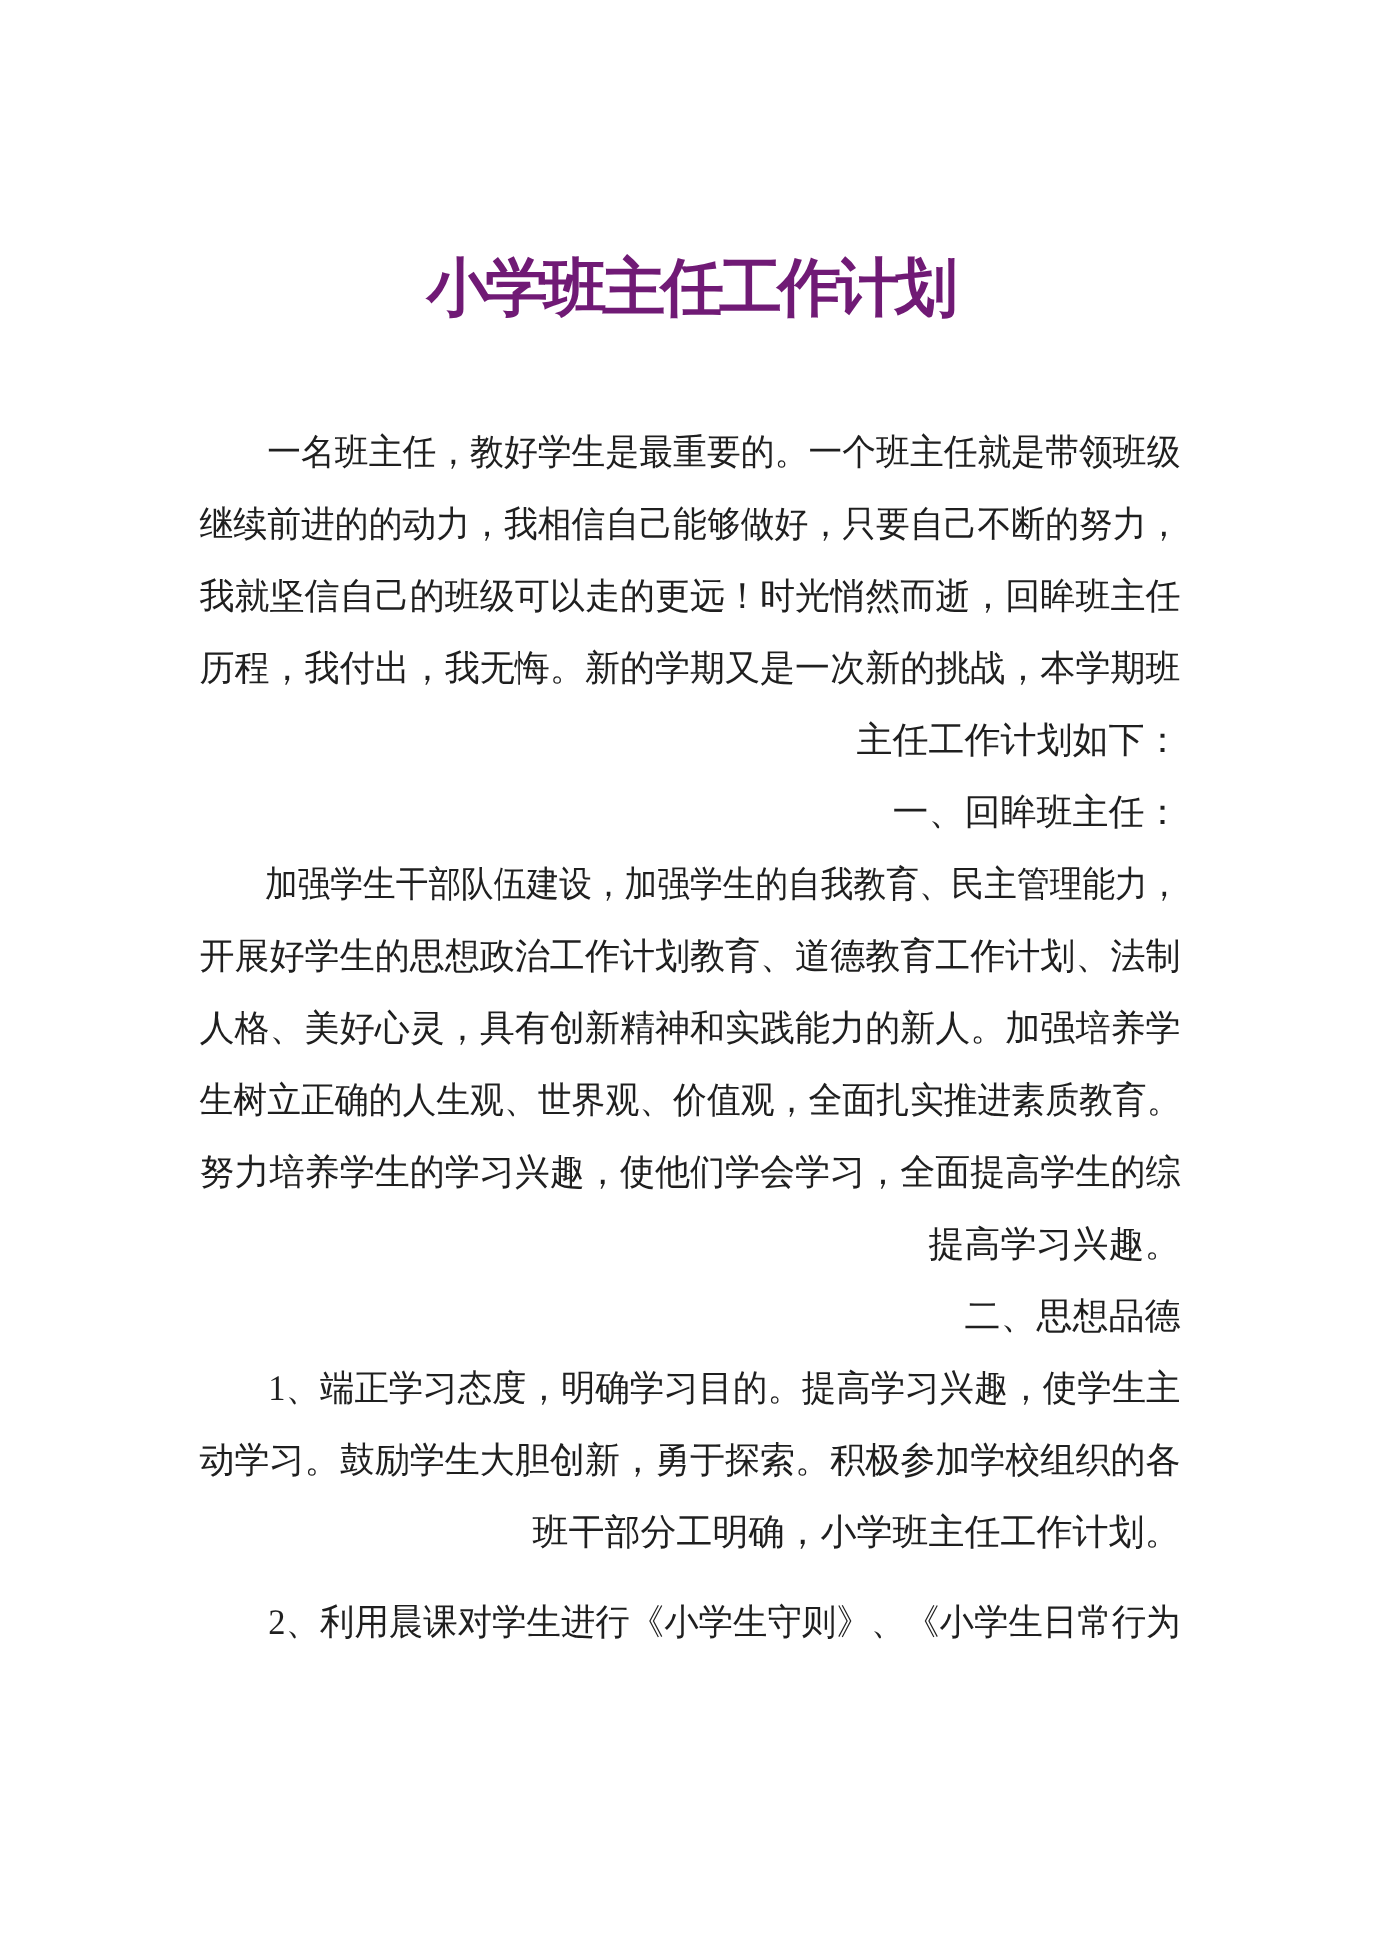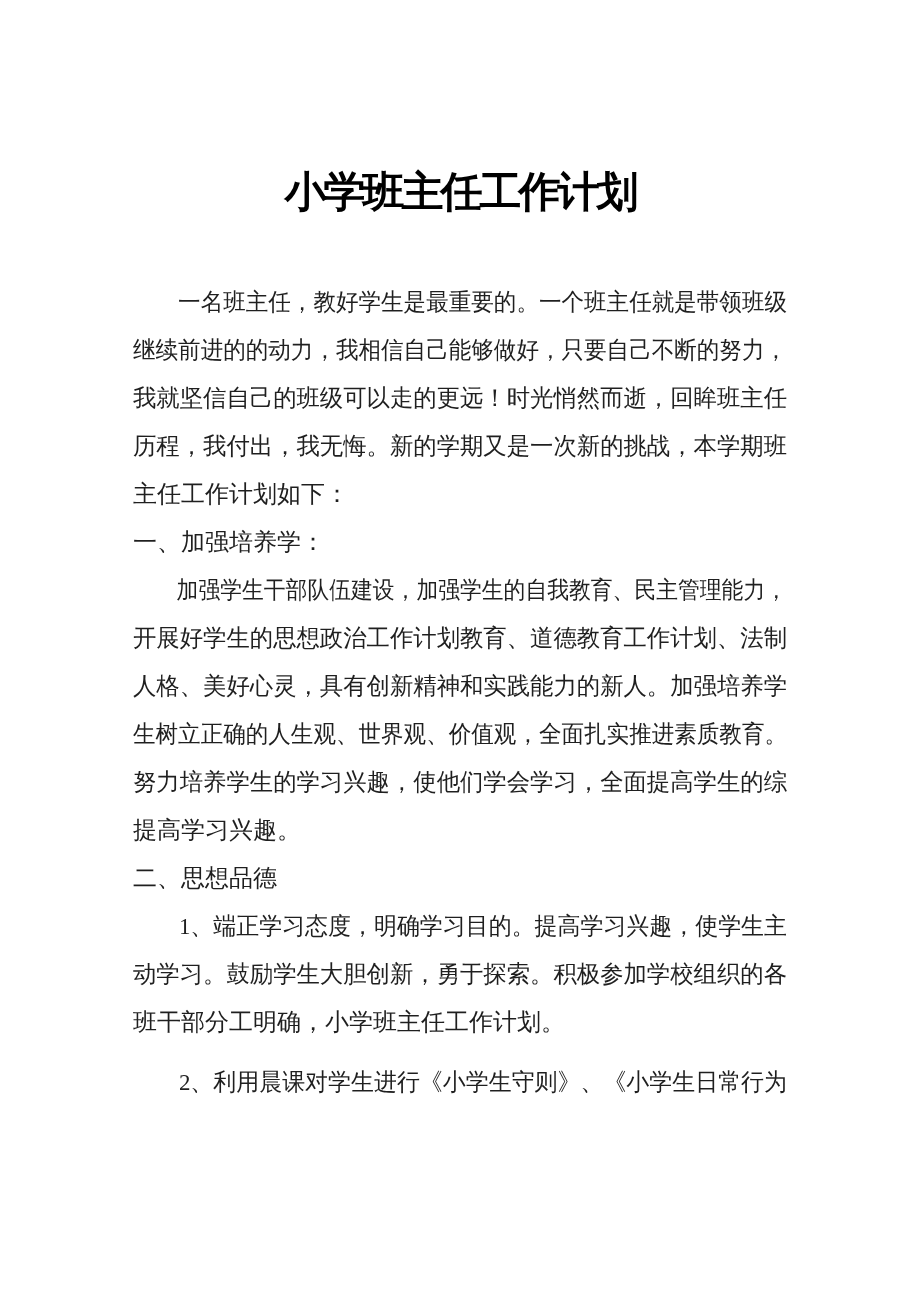--- a/index.html
+++ b/index.html
@@ -17,26 +17,27 @@
     font-family: "Liberation Serif", serif;
   }
   .doc-title {
     margin: 168px 133px 62px 133px;
     font-family: "Liberation Sans", sans-serif;
     font-weight: bold;
     font-size: 42px;
     line-height: 48px;
     letter-spacing: -3px;
     text-align: center;
-    color: #000000;
+    color: #701a75;
     white-space: nowrap;
   }
   .doc-body {
     margin: 0 133px;
     width: 654px;
+    text-align: right;
   }
   .block {
     margin: 0;
   }
   .block:last-child {
     margin-top: 12px;  
   }
   .line {
     height: 48px;
     line-height: 48px;
@@ -56,21 +57,21 @@
   <h1 class="doc-title">小学班主任工作计划</h1>
   <div class="doc-body">
       <div class="block paragraph">
         <div class="line"><span class="line-text" style="transform: scaleX(0.939655);">　　一名班主任，教好学生是最重要的。一个班主任就是带领班级</span></div>
         <div class="line"><span class="line-text" style="transform: scaleX(0.939655);">继续前进的的动力，我相信自己能够做好，只要自己不断的努力，</span></div>
         <div class="line"><span class="line-text" style="transform: scaleX(0.973214);">我就坚信自己的班级可以走的更远！时光悄然而逝，回眸班主任</span></div>
         <div class="line"><span class="line-text" style="transform: scaleX(0.973214);">历程，我付出，我无悔。新的学期又是一次新的挑战，本学期班</span></div>
         <div class="line"><span class="line-text">主任工作计划如下：</span></div>
       </div>
       <div class="block heading">
-        <div class="line"><span class="line-text">一、加强培养学：</span></div>
+        <div class="line"><span class="line-text">一、回眸班主任：</span></div>
       </div>
       <div class="block paragraph">
         <div class="line"><span class="line-text" style="transform: scaleX(0.908333);">　　加强学生干部队伍建设，加强学生的自我教育、民主管理能力，</span></div>
         <div class="line"><span class="line-text" style="transform: scaleX(0.973214);">开展好学生的思想政治工作计划教育、道德教育工作计划、法制</span></div>
         <div class="line"><span class="line-text" style="transform: scaleX(0.973214);">人格、美好心灵，具有创新精神和实践能力的新人。加强培养学</span></div>
         <div class="line"><span class="line-text" style="transform: scaleX(0.939655);">生树立正确的人生观、世界观、价值观，全面扎实推进素质教育。</span></div>
         <div class="line"><span class="line-text" style="transform: scaleX(0.973214);">努力培养学生的学习兴趣，使他们学会学习，全面提高学生的综</span></div>
         <div class="line"><span class="line-text">提高学习兴趣。</span></div>
       </div>
       <div class="block heading">

